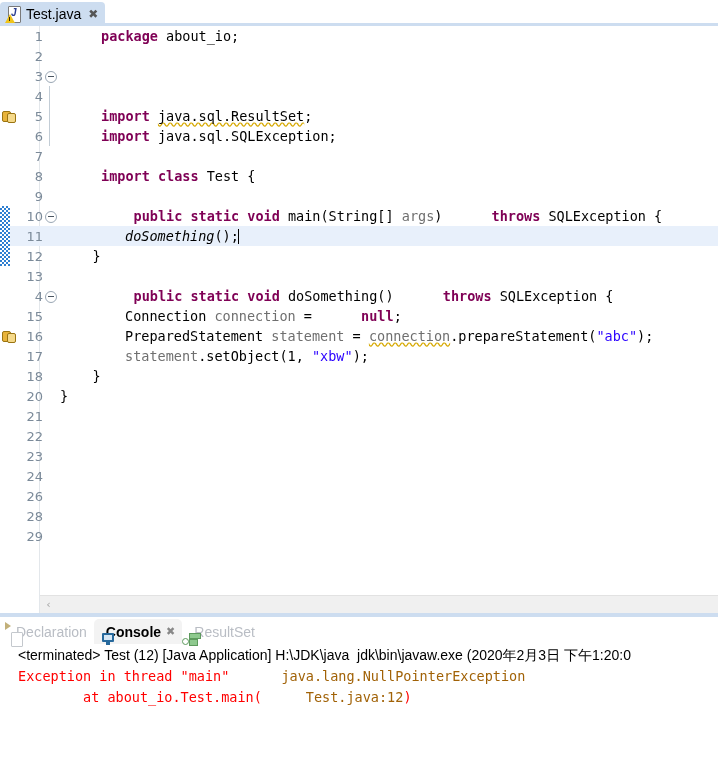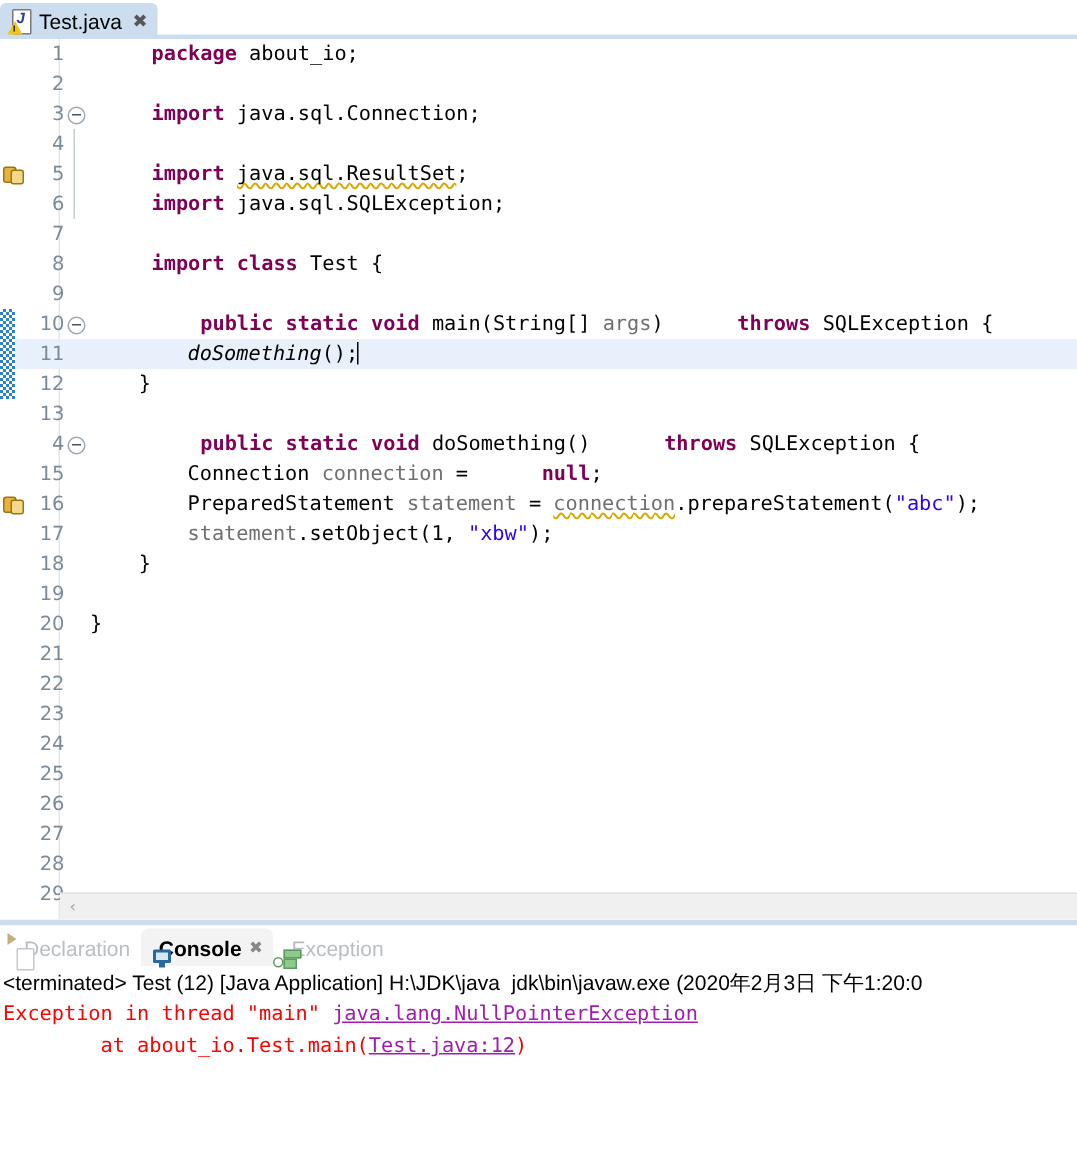--- a/index.html
+++ b/index.html
@@ -327,36 +327,37 @@
     background: #fff;
   }
 
   .console-body {
     background: #ffffff;
     font-family: "DejaVu Sans Mono", monospace;
     font-size: 13.5px;
     padding-top: 1px;
     overflow: hidden;
     height: 90px;
+    padding-left: 16px;
   }
   .cline {
     height: 21px;
     line-height: 21px;
     white-space: pre;
     padding-left: 2px;
   }
   .cline.header {
     font-family: "Liberation Sans", sans-serif;
     font-size: 14px;
     color: #000;
   }
   .cline.err { color: #ff0000; }
   .link {
-    color: #a21caf;
-    text-decoration: underline;
+    color: #a16207;
+    margin-left: 44px;
   }
 </style>
 </head>
 <body>
 
 <div class="tabbar">
   <div class="etab">
     <span class="javaicon">
       <span class="page"></span>
       <span class="jglyph">J</span>
@@ -382,21 +383,20 @@
         <div class="lnum">2</div>
         <div class="fold"></div>
         <div class="ctext"></div>
       </div>
       <div class="crow">
         <div class="marker-col"></div>
         <div class="lnum">3</div>
         <div class="fold">
           <span class="fold-minus"></span>
         </div>
-        <div class="ctext"><span class="kw">import </span><span>java.sql.Connection;</span></div>
       </div>
       <div class="crow">
         <div class="marker-col"></div>
         <div class="lnum">4</div>
         <div class="fold">
           <span class="fold-line"></span>
         </div>
       </div>
       <div class="crow">
         <div class="marker-col">
@@ -495,26 +495,20 @@
         <div class="ctext"><span>        </span><span class="local">statement</span><span>.setObject(1, </span><span class="str">"xbw"</span><span>);</span></div>
       </div>
       <div class="crow">
         <div class="marker-col"></div>
         <div class="lnum">18</div>
         <div class="fold"></div>
         <div class="ctext"><span>    }</span></div>
       </div>
       <div class="crow">
         <div class="marker-col"></div>
-        <div class="lnum">19</div>
-        <div class="fold"></div>
-        <div class="ctext"></div>
-      </div>
-      <div class="crow">
-        <div class="marker-col"></div>
         <div class="lnum">20</div>
         <div class="fold"></div>
         <div class="ctext"><span>}</span></div>
       </div>
       <div class="crow">
         <div class="marker-col"></div>
         <div class="lnum">21</div>
         <div class="fold"></div>
         <div class="ctext"></div>
       </div>
@@ -531,33 +525,21 @@
         <div class="ctext"></div>
       </div>
       <div class="crow">
         <div class="marker-col"></div>
         <div class="lnum">24</div>
         <div class="fold"></div>
         <div class="ctext"></div>
       </div>
       <div class="crow">
         <div class="marker-col"></div>
-        <div class="lnum">25</div>
-        <div class="fold"></div>
-        <div class="ctext"></div>
-      </div>
-      <div class="crow">
-        <div class="marker-col"></div>
         <div class="lnum">26</div>
-        <div class="fold"></div>
-        <div class="ctext"></div>
-      </div>
-      <div class="crow">
-        <div class="marker-col"></div>
-        <div class="lnum">27</div>
         <div class="fold"></div>
         <div class="ctext"></div>
       </div>
       <div class="crow">
         <div class="marker-col"></div>
         <div class="lnum">28</div>
         <div class="fold"></div>
         <div class="ctext"></div>
       </div>
       <div class="crow">
@@ -579,21 +561,21 @@
       <span><span class="ico ico-decl"><span class="pg"></span><span class="ar"></span></span></span>
       <span>Declaration</span>
     </div>
     <div class="vtab active">
       <span><span class="ico ico-console"><span class="scr"></span><span class="stand"></span></span></span>
       <span>Console</span>
       <span class="vclose">✖</span>
     </div>
     <div class="vtab">
       <span><span class="ico ico-prog"><span class="b1"></span><span class="b2"></span><span class="dot"></span></span></span>
-      <span>Exception</span>
+      <span>ResultSet</span>
     </div>
   </div>
 
 <div class="console-body" id="console-body">
     <div class="cline header">&lt;terminated&gt; Test (12) [Java Application] H:\JDK\java  jdk\bin\javaw.exe (2020年2月3日 下午1:20:0</div>
     <div class="cline err"><span>Exception in thread "main" </span><span class="link">java.lang.NullPointerException</span></div>
     <div class="cline err"><span>	at about_io.Test.main(</span><span class="link">Test.java:12</span><span>)</span></div>
   </div>
 
 </body></html>

